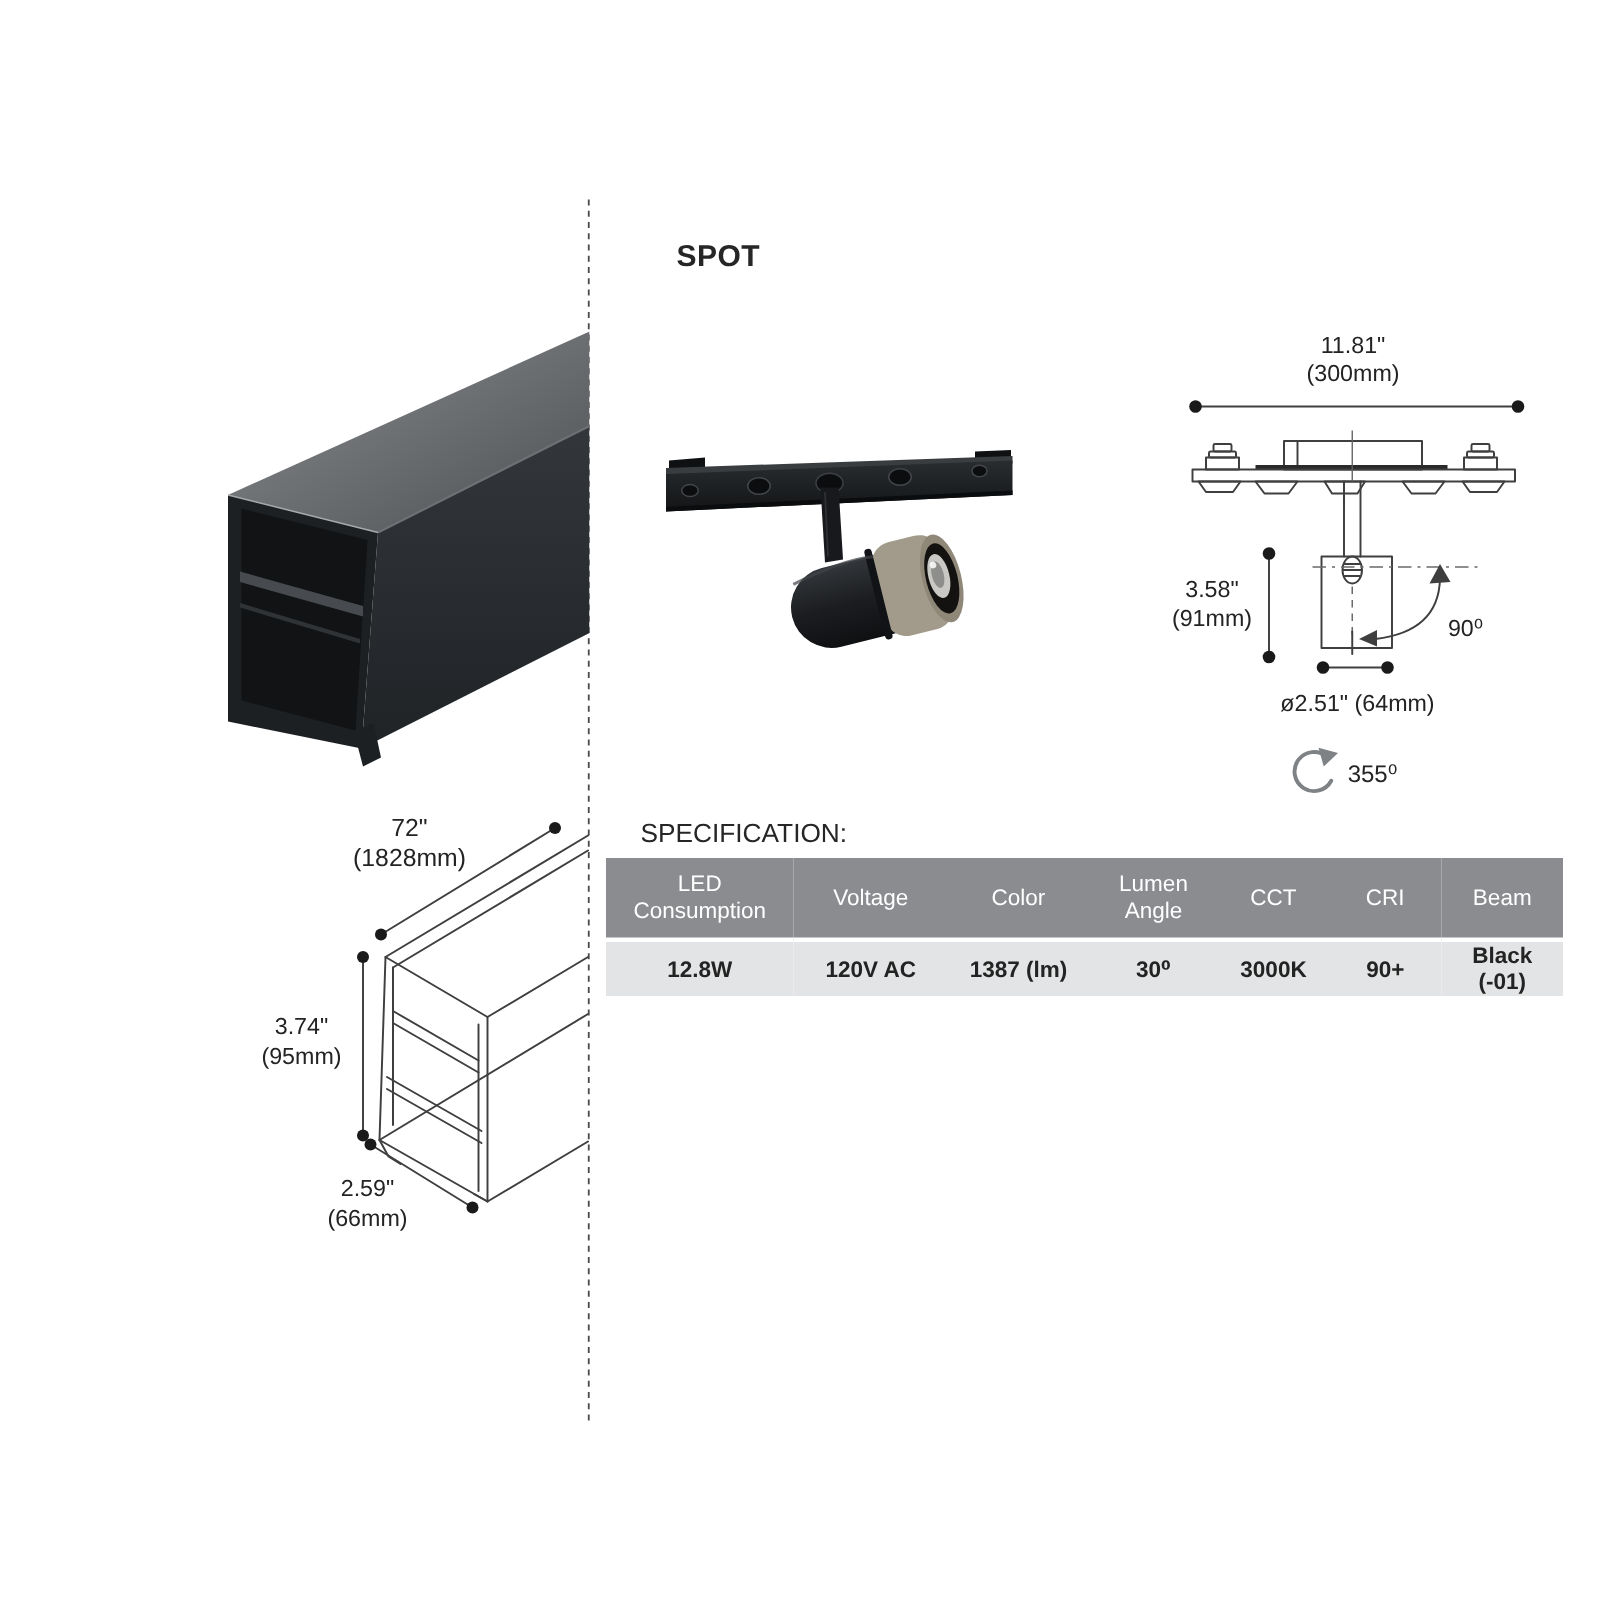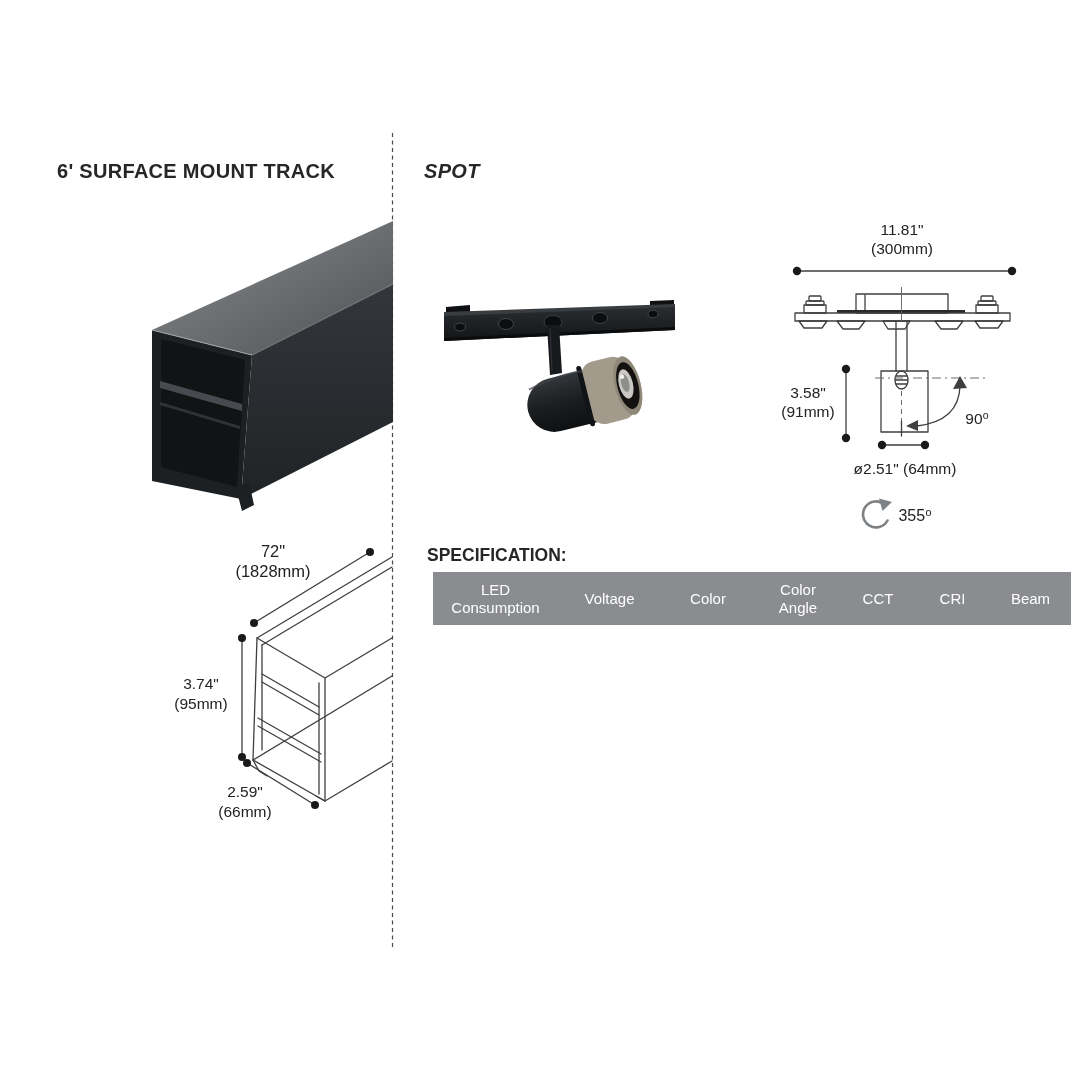--- a/index.html
+++ b/index.html
@@ -1,42 +1,41 @@
 <!DOCTYPE html>
 <html><head>
 <meta charset="utf-8">
 <style>
   html,body{margin:0;padding:0;background:#fff;}
   .sheet{position:relative;width:1080px;height:1080px;background:#ffffff;overflow:hidden;
          font-family:"Liberation Sans","DejaVu Sans",sans-serif;color:#262626;}
   .title{position:absolute;font-size:20px;font-weight:bold;letter-spacing:.3px;color:#262626;white-space:nowrap;}
   .title-left{left:57px;top:160px;}
-  .title-right{left:424px;top:160px;font-style:italic;}
-  .spec-title{position:absolute;left:427px;top:545px;font-size:17.5px;font-weight:bold;color:#262626;}
+  .title-right{left:451px;top:160px;}
+  .spec-title{position:absolute;left:427px;top:545px;font-size:17.5px;font-weight:normal;color:#262626;}
   .abs{position:absolute;}
   
-  .spec-table{position:absolute;left:433px;top:572px;width:638px;border-collapse:collapse;table-layout:fixed;}
+  .spec-table{position:absolute;left:404px;top:572px;width:638px;border-collapse:collapse;table-layout:fixed;}
   .spec-table th{background:#8a8c8f;color:#ffffff;font-weight:normal;font-size:15px;line-height:18px;
                  height:49px;text-align:center;vertical-align:middle;padding:2px 6px;border-bottom:3px solid #ffffff;}
   .spec-table td{background:#e3e4e5;color:#232323;font-weight:bold;font-size:15px;height:36px;
                  text-align:center;vertical-align:middle;padding:0 4px;}
   
   svg .la{stroke:#3f3f3f;stroke-width:1.3;fill:none;stroke-linecap:round;stroke-linejoin:round;}
   svg .thin{stroke:#606060;stroke-width:.9;fill:none;}
   svg .dot{fill:#1a1a1a;stroke:none;}
   svg text{font-family:"Liberation Sans","DejaVu Sans",sans-serif;fill:#232323;stroke:none;}
   svg .dim{font-size:15.5px;text-anchor:middle;}
   svg .dimbig{font-size:16.5px;text-anchor:middle;}
 </style>
 </head>
 <body>
 
 <div class="sheet">
 
-  <div class="title title-left">6' SURFACE MOUNT TRACK</div>
   <div class="title title-right">SPOT</div>
 
   <svg class="abs" style="left:388px;top:130px;" width="10" height="820">
     <line x1="4.5" y1="3" x2="4.5" y2="818" stroke="#4a4a4a" stroke-width="1.2" stroke-dasharray="4 3.5"></line>
   </svg>
 
   <svg class="abs" style="left:148px;top:218px;" width="245" height="296" viewBox="0 0 245 296">
     <defs>
       <linearGradient id="tkTop" x1="0" y1="0" x2="1" y2="1">
         <stop offset="0" stop-color="#8a8c8e"></stop>
@@ -189,21 +188,30 @@
         <col style="width:86px">
       <col style="width:74px">
         <col style="width:75px">
         <col style="width:81px">
     </colgroup>
     <tbody>
         <tr>
       <th>LED Consumption</th>
       <th>Voltage</th>
       <th>Color</th>
-      <th>Color Angle</th>
+      <th>Lumen Angle</th>
       <th>CCT</th>
       <th>CRI</th>
       <th>Beam</th>
     </tr>
+    <tr>
+      <td>12.8W</td>
+      <td>120V AC</td>
+      <td>1387 (lm)</td>
+      <td>30⁰</td>
+      <td>3000K</td>
+      <td>90+</td>
+      <td>Black (-01)</td>
+    </tr>
   </tbody>
     </table>
 
 </div>
 
 </body></html>

